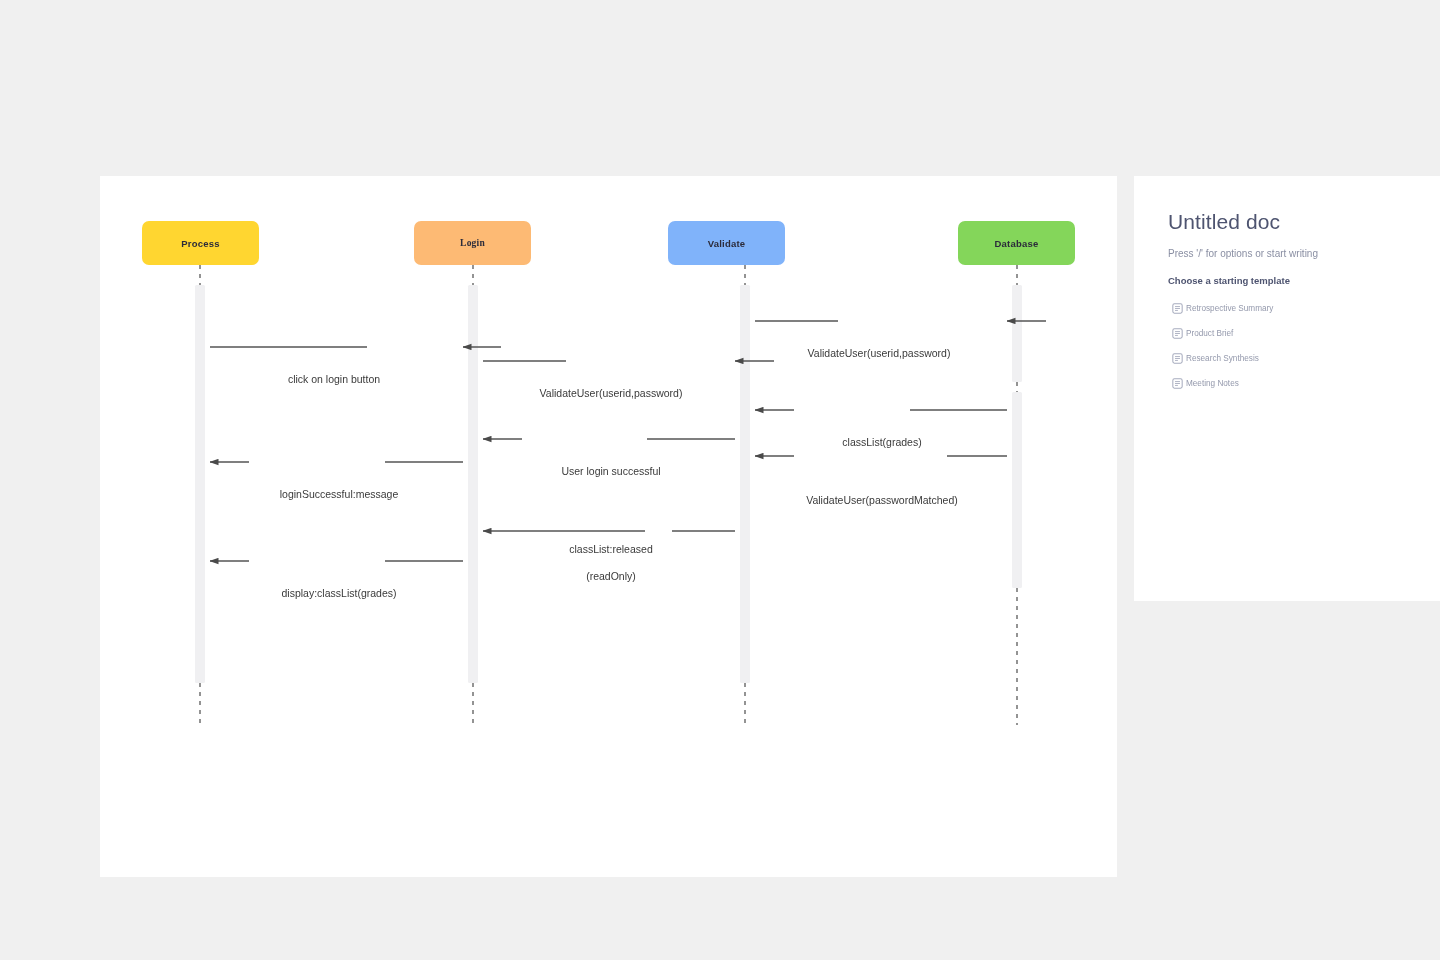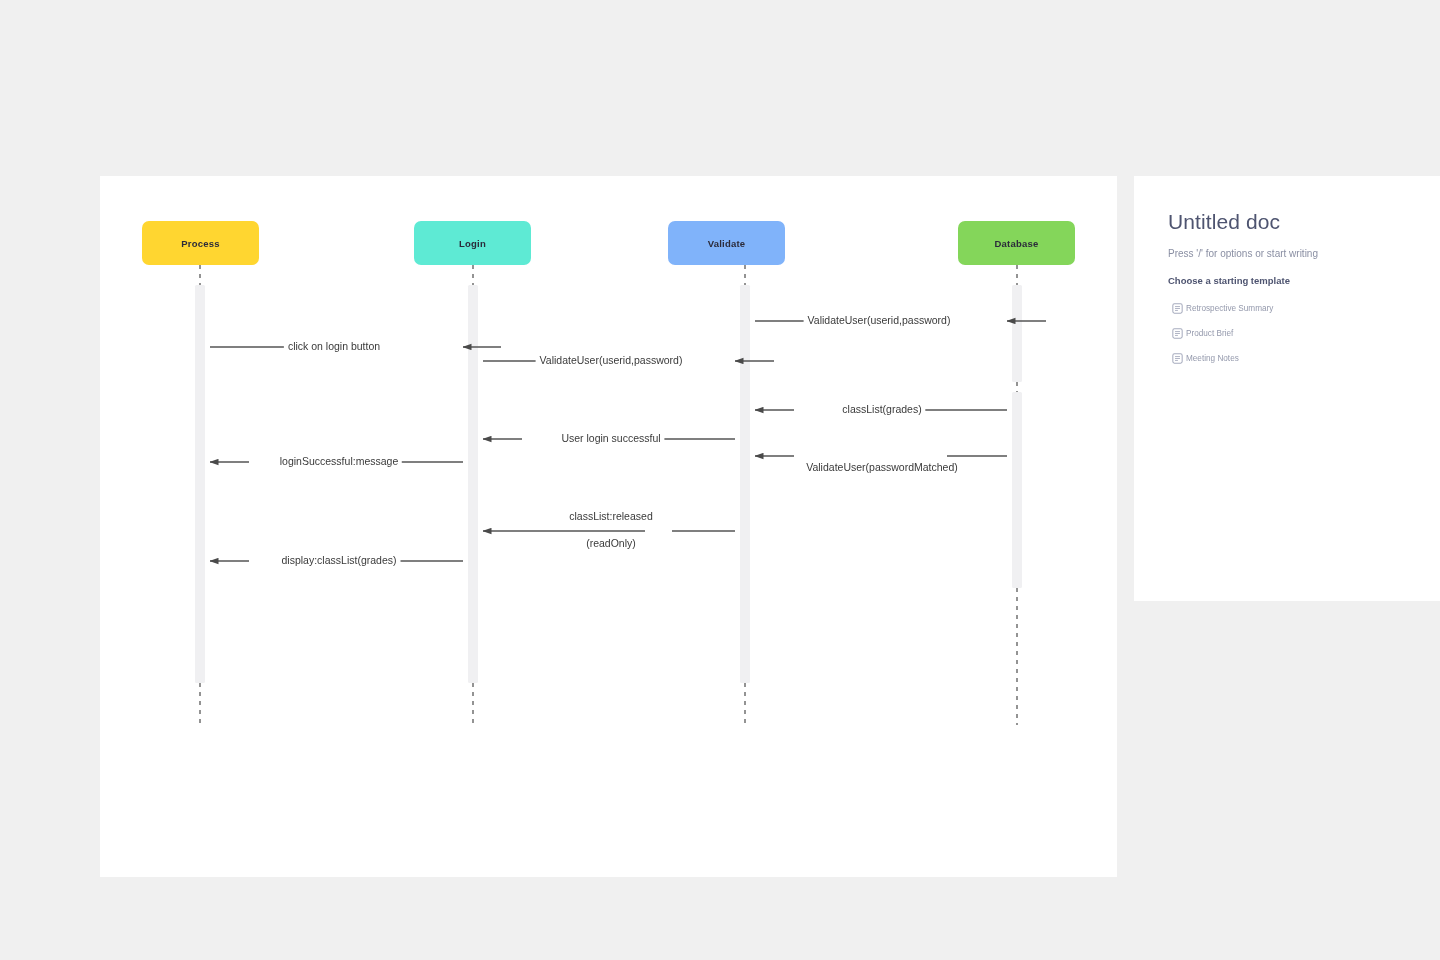--- a/index.html
+++ b/index.html
@@ -37,20 +37,21 @@
   }
   .msg-label {
     position: absolute;
     font-size: 10.5px;
     color: #3a3a3a;
     white-space: nowrap;
     transform: translate(-50%, -50%);
     background: #ffffff;
     padding: 0 4px;
     line-height: 1.1;
+    margin-top: 33px;
   }
 
   
   #doc-panel {
     position: absolute;
     left: 1134px; top: 176px;
     width: 306px; height: 425px;
     background: #ffffff;
     padding: 34px 0 0 34px;
   }
@@ -149,21 +150,21 @@
         <line x1="572" y1="355" x2="635" y2="355"></line>
 
         <line x1="110" y1="385" x2="149" y2="385" marker-start="url(#arrL)"></line>
         <line x1="285" y1="385" x2="363" y2="385"></line>
       </g>
     </svg>
 
     <div class="actor-box" style="left:42px; top:45px; background:#ffd630;">
       <span class="actor-label">Process</span>
     </div>
-    <div class="actor-box" style="left:314px; top:45px; background:#5eead4;">
+    <div class="actor-box" style="left:314px; top:45px; background:#fdba74;font-family:Liberation Serif, serif;">
       <span class="actor-label">Login</span>
     </div>
     <div class="actor-box" style="left:568px; top:45px; background:#80b3fa;">
       <span class="actor-label">Validate</span>
     </div>
     <div class="actor-box" style="left:858px; top:45px; background:#84d65a;">
       <span class="actor-label">Database</span>
     </div>
 
     <div class="msg-label" style="left:234px; top:171px;">click on login button</div>
@@ -202,18 +203,27 @@
         </svg>
         <span class="tpl-label">Product Brief</span>
       </div>
       <div class="tpl-item">
         <svg class="tpl-icon" viewBox="0 0 16 16">
           <rect x="1.2" y="1.2" width="13.6" height="13.6" rx="2.4" fill="none" stroke="#a7acbe" stroke-width="1.5"></rect>
           <line x1="4.4" y1="5.2" x2="11.6" y2="5.2" stroke="#a7acbe" stroke-width="1.3"></line>
           <line x1="4.4" y1="8" x2="11.6" y2="8" stroke="#a7acbe" stroke-width="1.3"></line>
           <line x1="4.4" y1="10.8" x2="8.6" y2="10.8" stroke="#a7acbe" stroke-width="1.3"></line>
         </svg>
+        <span class="tpl-label">Research Synthesis</span>
+      </div>
+      <div class="tpl-item">
+        <svg class="tpl-icon" viewBox="0 0 16 16">
+          <rect x="1.2" y="1.2" width="13.6" height="13.6" rx="2.4" fill="none" stroke="#a7acbe" stroke-width="1.5"></rect>
+          <line x1="4.4" y1="5.2" x2="11.6" y2="5.2" stroke="#a7acbe" stroke-width="1.3"></line>
+          <line x1="4.4" y1="8" x2="11.6" y2="8" stroke="#a7acbe" stroke-width="1.3"></line>
+          <line x1="4.4" y1="10.8" x2="8.6" y2="10.8" stroke="#a7acbe" stroke-width="1.3"></line>
+        </svg>
         <span class="tpl-label">Meeting Notes</span>
       </div>
     </div>
   </div>
 
 </div>
 
 </body></html>

